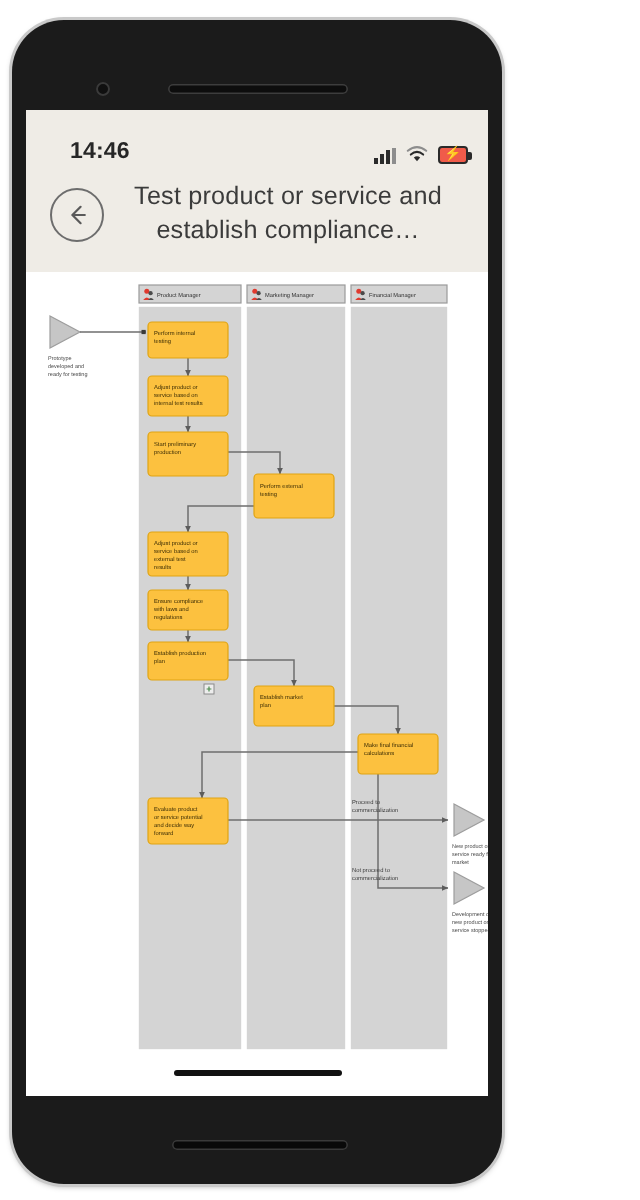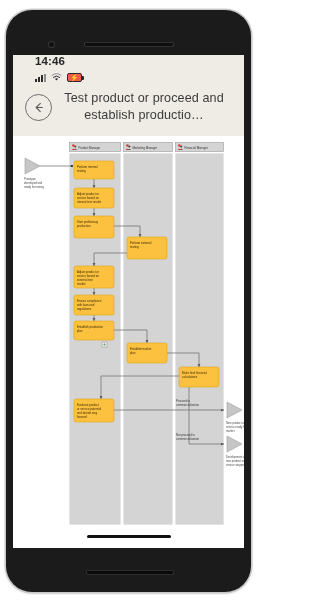--- a/index.html
+++ b/index.html
@@ -33,24 +33,23 @@
   }
   .screen {
     position: absolute; left: 7px; top: 45px;
     width: 231px; height: 493px;
     background: #ffffff; overflow: hidden;
   }
 
   
   .status-bar {
     height: 27px; background: #efece6;
-    display: flex; align-items: flex-start;
+    display: flex; align-items: flex-end;
     justify-content: space-between;
     padding: 0 10px 0 22px;
-    flex-direction: column;
   }
   .status-time { font-size: 11.5px; font-weight: bold; color: #262626; letter-spacing: .1px; }
   .status-icons { display: flex; align-items: center; gap: 5px; }
   .sig { display: flex; align-items: flex-end; gap: 1px; height: 8px; }
   .sig i { width: 2px; background: #2a2a2a; display: block; }
   .sig i:nth-child(1){ height: 3px; }
   .sig i:nth-child(2){ height: 5px; }
   .sig i:nth-child(3){ height: 7px; }
   .sig i:nth-child(4){ height: 8px; background:#8d8d8d; }
   .batt {
@@ -133,21 +132,21 @@
       </span>
     </div>
 
     <div class="app-header">
       <button class="back-btn">
         <svg width="13" height="13" viewBox="0 0 13 13">
           <path d="M8.3 2.4 L4.2 6.5 L8.3 10.6" stroke="#5a5a5a" stroke-width="1.1" fill="none" stroke-linecap="round" stroke-linejoin="round"></path>
           <path d="M4.4 6.5 L10.4 6.5" stroke="#5a5a5a" stroke-width="1.1" fill="none" stroke-linecap="round"></path>
         </svg>
       </button>
-      <div class="page-title">Test product or proceed and establish productio…</div>
+      <div class="page-title">Test product or service and establish compliance…</div>
     </div>
 
     <div class="canvas">
       <svg class="diagram" viewBox="0 0 231 412">
         <defs>
           <marker id="arw" markerWidth="5" markerHeight="5" refX="4.2" refY="2" orient="auto">
             <path d="M0,0 L4.4,2 L0,4 z" fill="#5d5d5d"></path>
           </marker>
           <marker id="arwsq" markerWidth="4" markerHeight="4" refX="3.4" refY="2" orient="auto">
             <rect x="0.4" y="0.6" width="2.8" height="2.8" fill="#3a3a3a"></rect>

